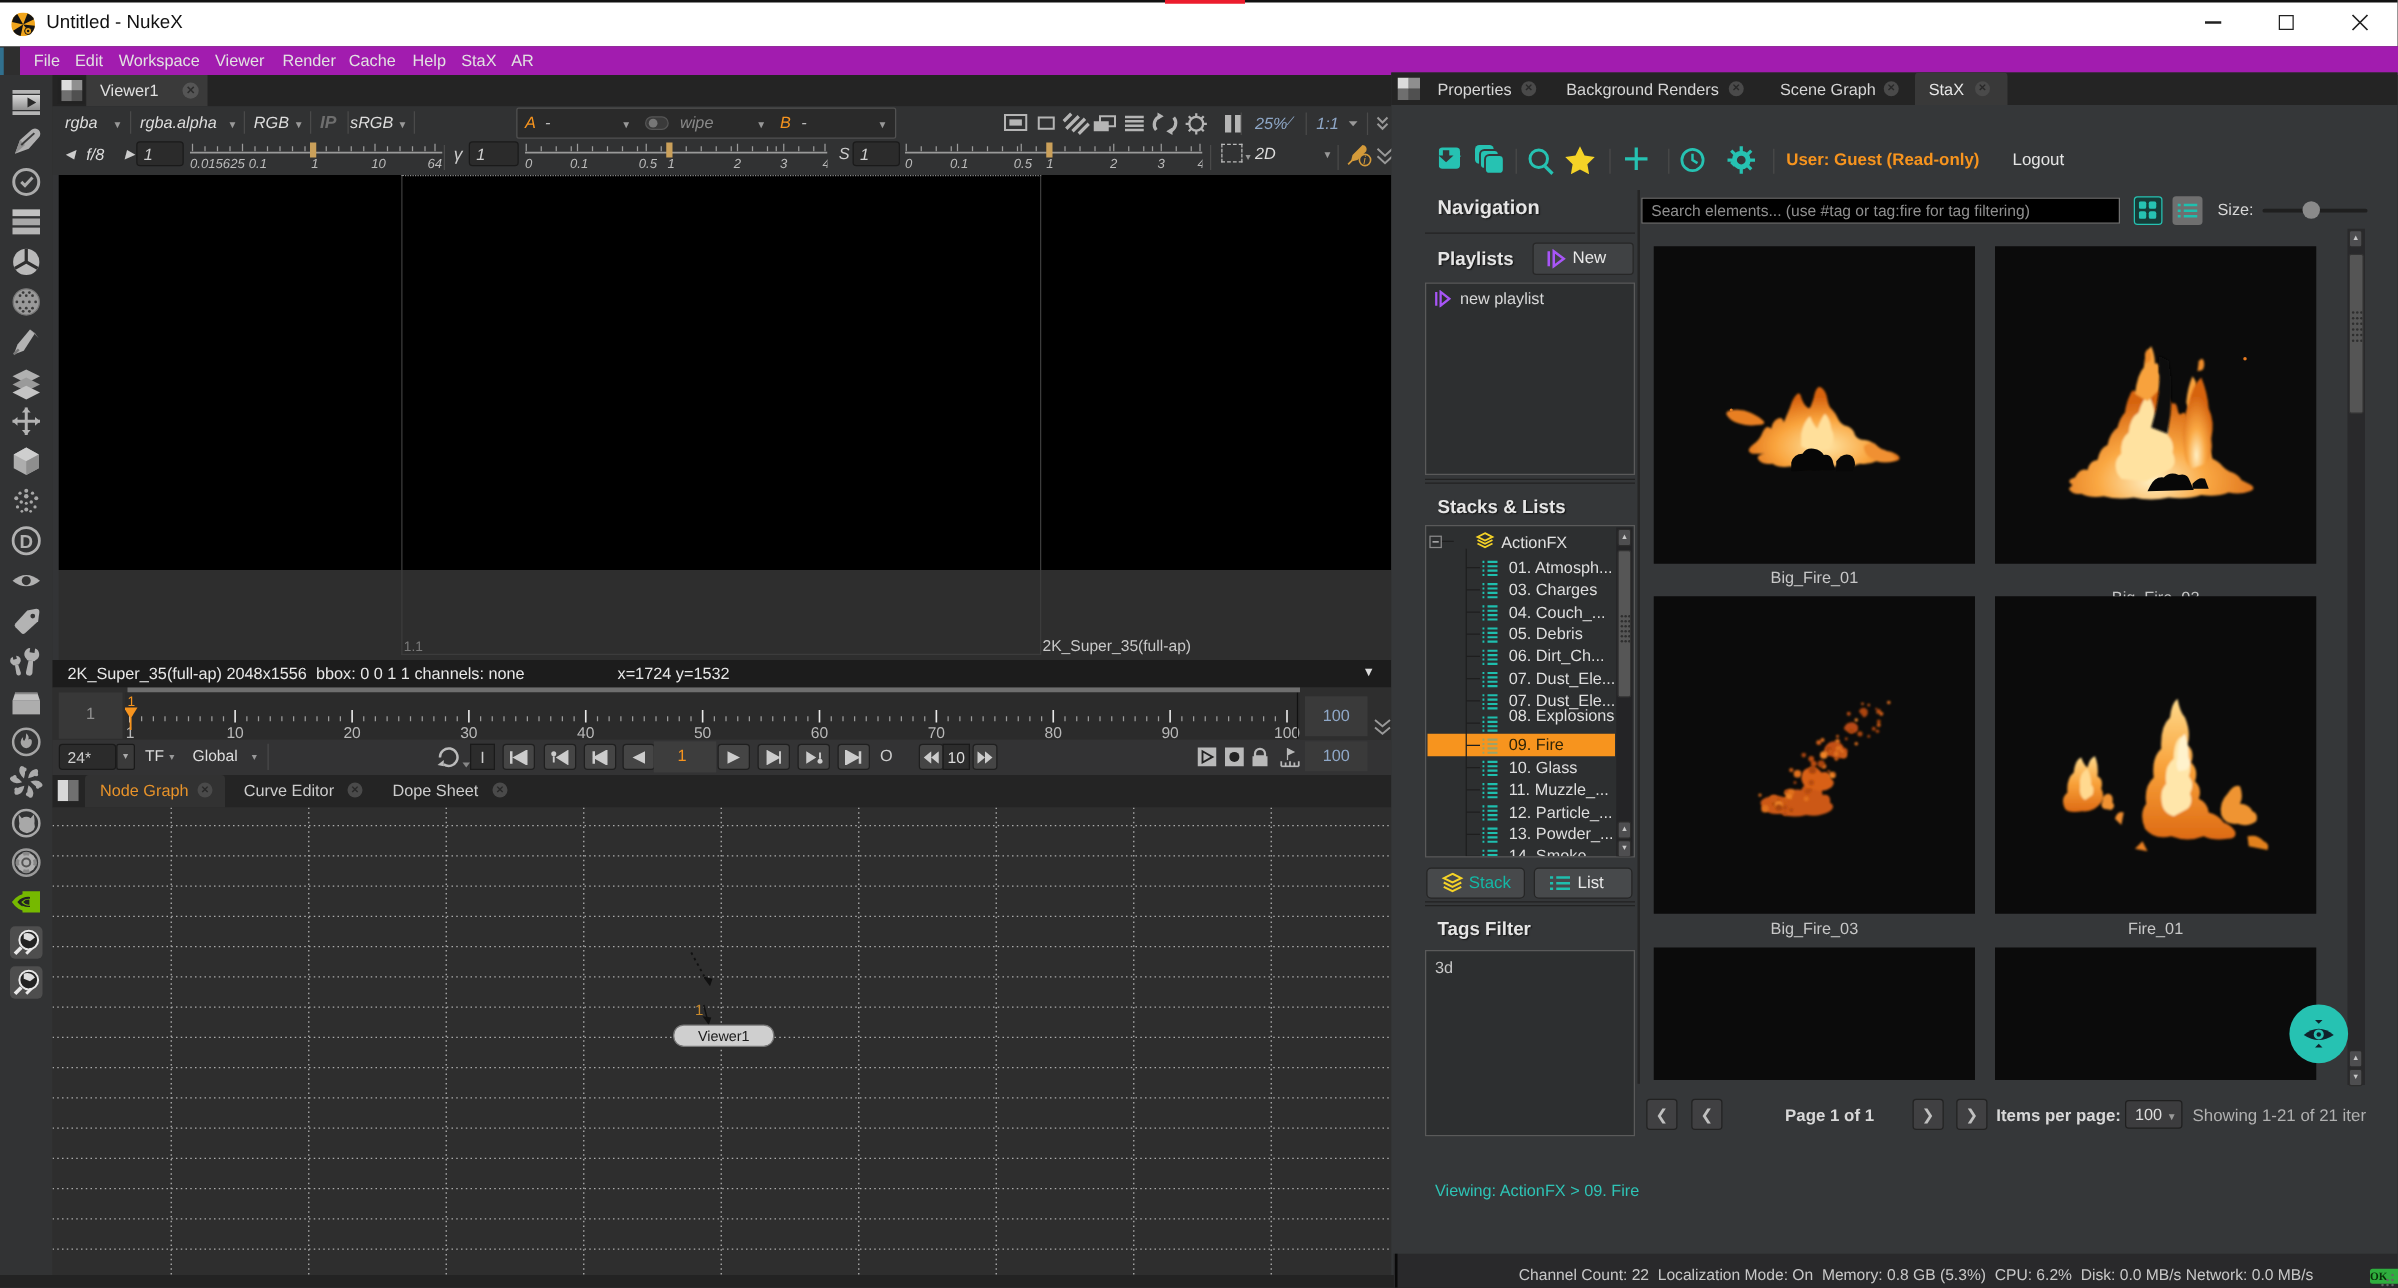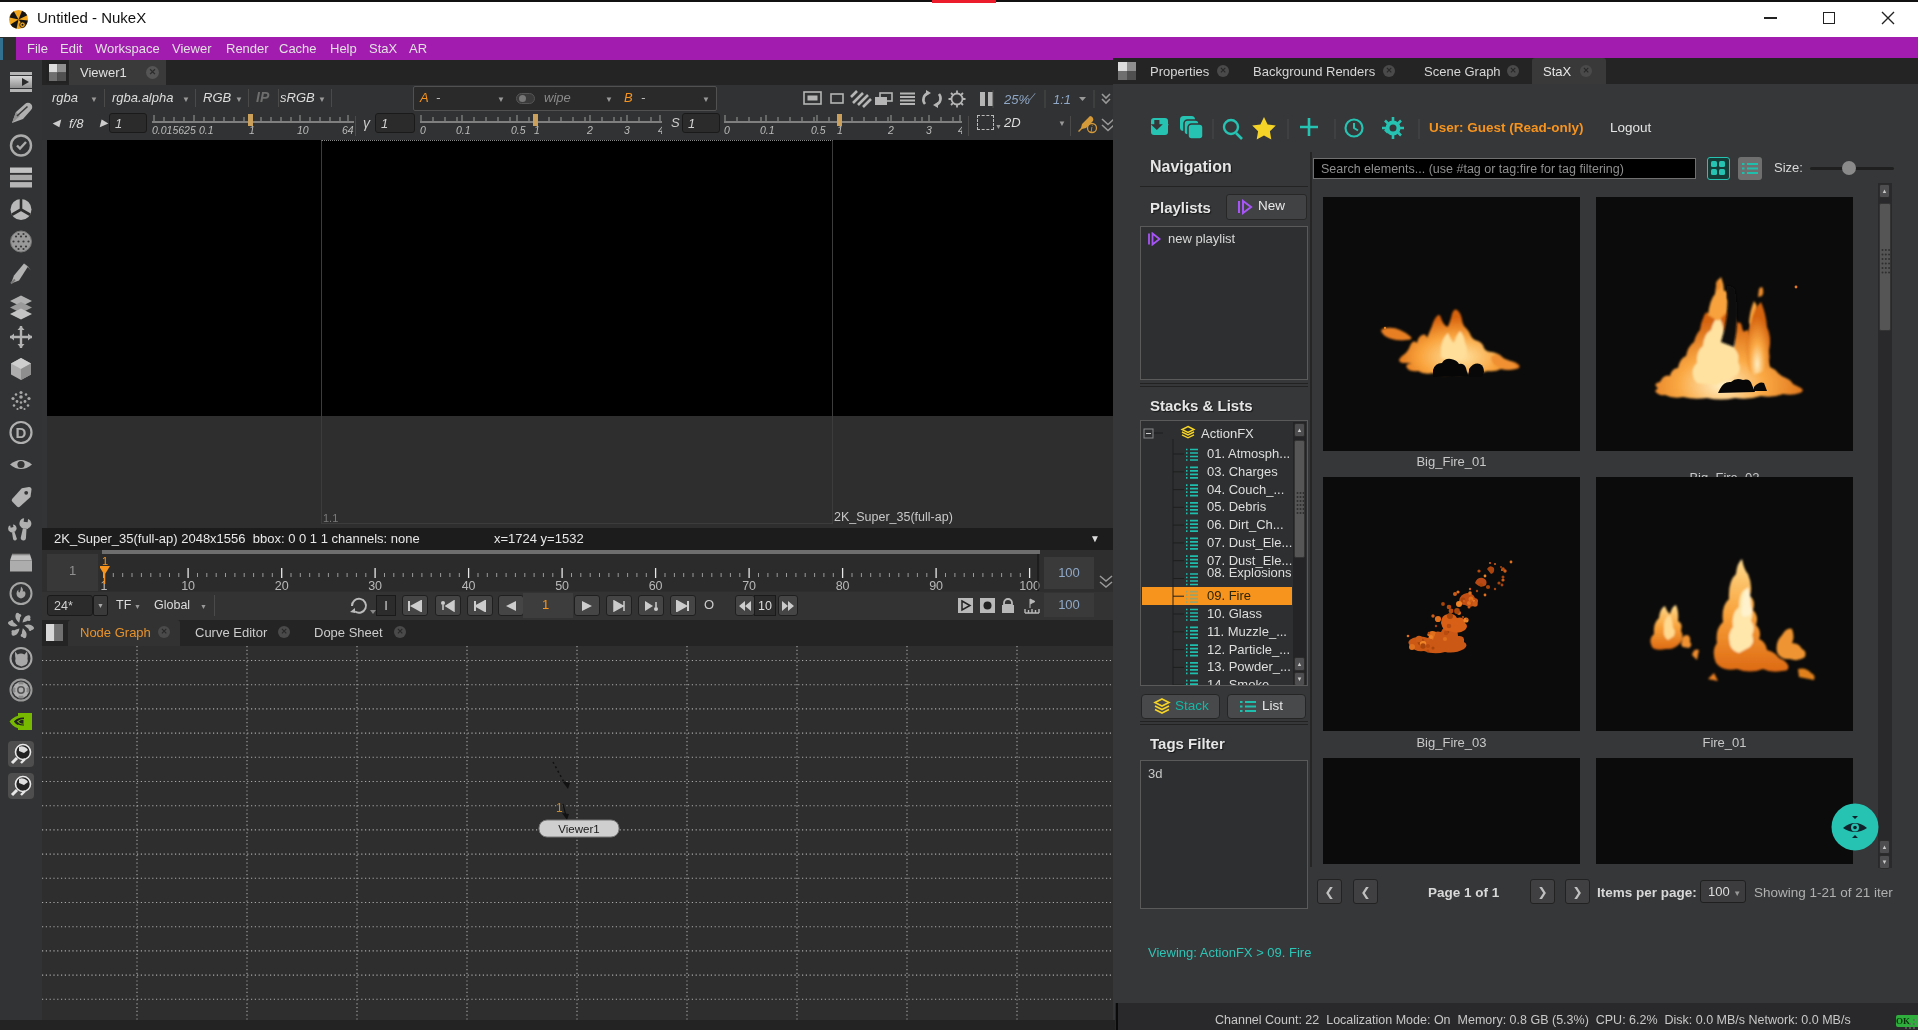--- a/index.html
+++ b/index.html
@@ -11,21 +11,21 @@
   #title-text { left:37px; top:9px; font-size:15px; color:#111; }
   
   #menubar { left:16px; top:37px; width:1918px; height:23px; background:#a21caf; }
   #menubar span { position:absolute; top:4px; font-size:13px; color:#e2e2e2; }
   #bluestrip { left:0; top:38px; width:3px; height:59px; background:#31708e; }
   
   #toolbar { left:0; top:60px; width:42px; height:960px; background:#323334; }
   
   #vtabbar { left:42px; top:60px; width:1071px; height:25px; background:#242424; }
   #viewerpanel { left:42px; top:85px; width:1071px; height:55px; background:#313233;font-style:italic; }
-  #viewercanvas { left:47px; top:140px; width:1066px; height:276px; background:#000; }
+  #viewercanvas { left:47px; top:140px; width:1066px; height:316px; background:#000; }
   #vstatus { left:42px; top:528px; width:1071px; height:22px; background:#1c1c1c; color:#e8e8e8; font-size:13px; }
   #timeline { left:42px; top:550px; width:1071px; height:42px; background:#2e2e2e; }
   #transport { left:42px; top:592px; width:1071px; height:28px; background:#333334; }
   #nodetabbar { left:42px; top:620px; width:1071px; height:26px; background:#242424; }
   #nodegraph { left:42px; top:646px; width:1071px; height:374px; background:#2e2e2e; }
   #bottomstrip { left:0; top:1020px; width:1918px; height:10px; background:#232323; }
   
   #rpanel { left:1113px; top:58px; width:805px; height:962px; background:#353739; }
   #rtabbar { left:0; top:0; width:805px; height:26px; background:#242424; position:absolute; }
   .dd { background:#2b2b2b; border:1px solid #1a1a1a; border-radius:3px; color:#d0d0d0; }

